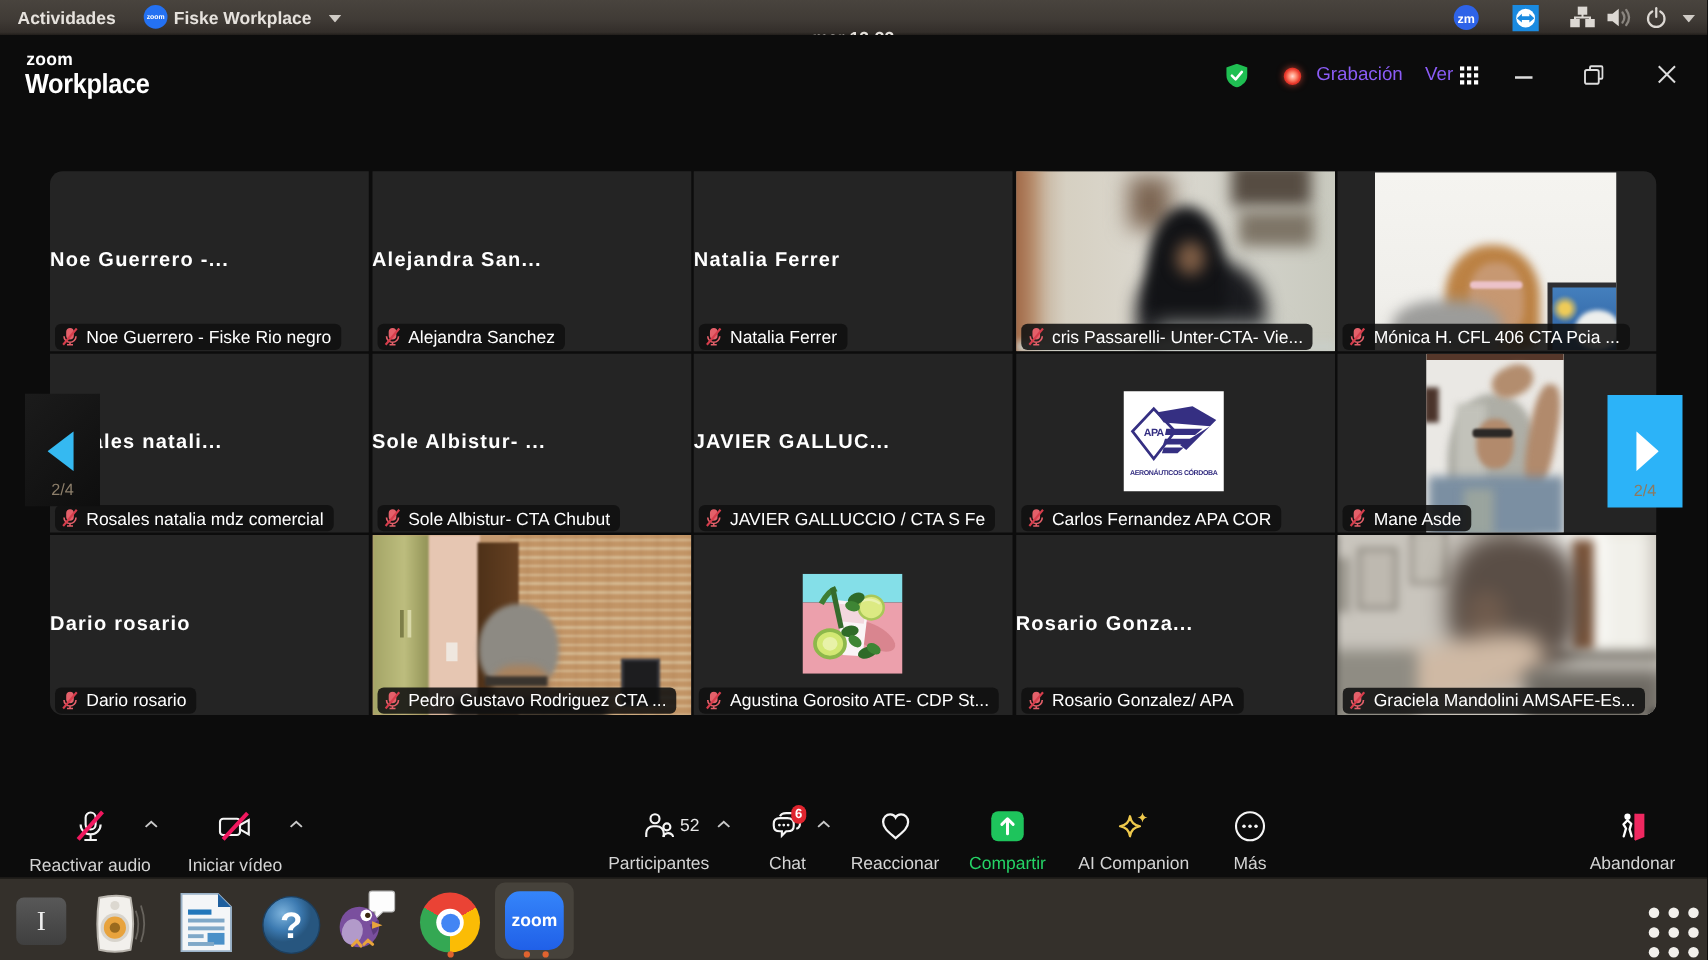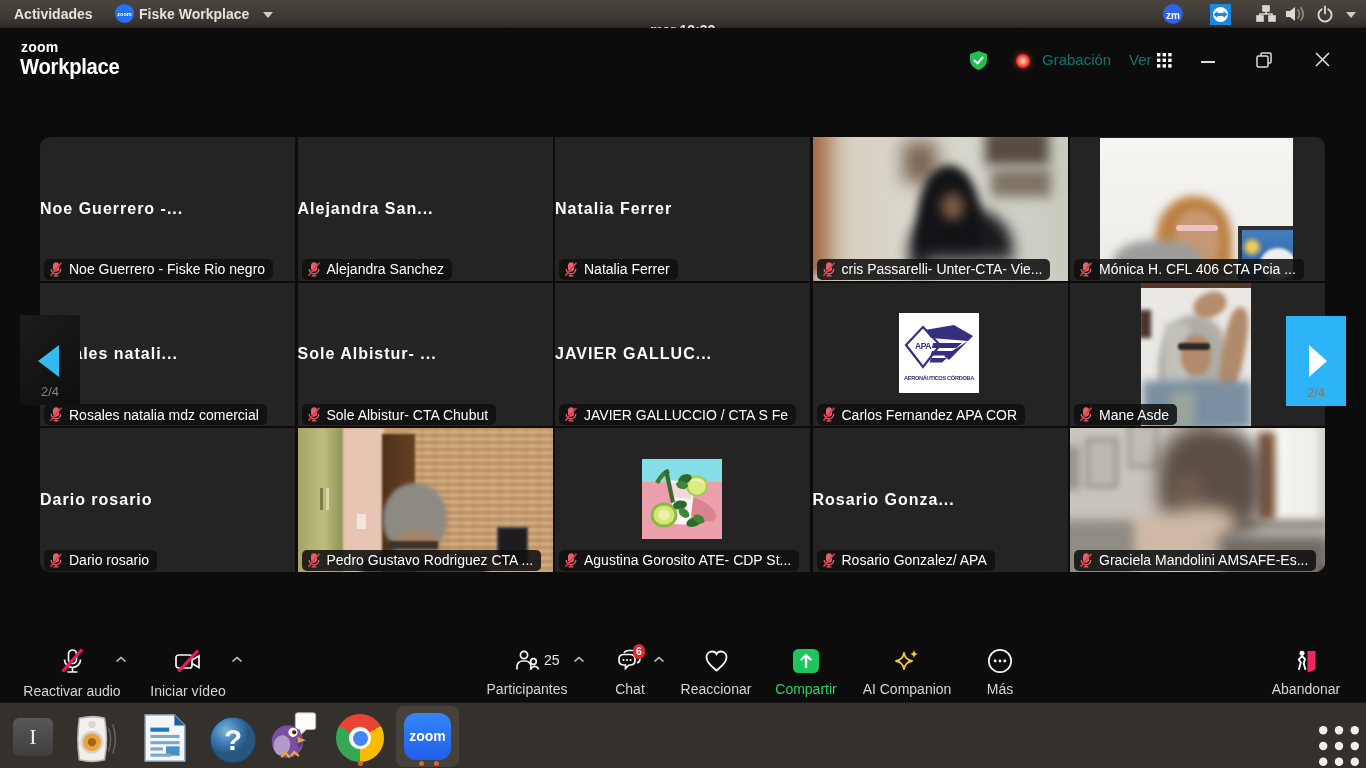--- a/index.html
+++ b/index.html
@@ -11,21 +11,21 @@
 #topbar { position:absolute; left:0; top:0; width:1366px; height:28px;
   background:linear-gradient(180deg,#49443e 0%,#403b36 55%,#332e2a 92%,#211e1b 100%);
   color:#e6e2dd; font-size:14px; font-weight:bold; }
 #topbar .item { position:absolute; top:5px; line-height:18px; }
 
 
 #app { position:absolute; left:0; top:28px; width:1366px; height:674px; background:#0c0c0c; }
 #logo-zoom { position:absolute; left:21px; top:11px; color:#fff; font-size:14px; font-weight:bold; letter-spacing:.2px;}
 #logo-wp { position:absolute; left:20px; top:26px; color:#fff; font-size:22px; font-weight:bold; letter-spacing:-.3px; transform:scaleX(.92); transform-origin:left;}
 
-#apphead { position:absolute; top:0; left:4px; width:1130px; height:64px; color:#0f766e; }
+#apphead { position:absolute; top:0; left:15px; width:1130px; height:64px; color:#8b5cf6; }
 
 
 .tile { position:absolute; width:255px; height:143.5px; background:#242424; overflow:hidden; }
 .tname { position:absolute; left:0; right:0; top:50%; transform:translateY(-50%);
   color:#fff; font-weight:bold; font-size:16px; letter-spacing:1px; }
 .plate { position:absolute; left:4px; bottom:1px; height:21px; background:rgba(16,16,16,.88);
   border-radius:5px; display:flex; align-items:center; padding:0 8px 0 5px; color:#fff;
   font-size:14px; white-space:nowrap; }
 .plate svg { margin-right:6px; flex:0 0 auto; }
 .vid { position:absolute; overflow:hidden; }
@@ -434,21 +434,21 @@
     </svg>
 
   <div class="tb" style="left:477px;top:8px;width:100px;">
     <div style="position:relative;display:inline-block;">
       <svg width="26" height="26" viewBox="0 0 26 26" fill="none" stroke="#f5f5f5" stroke-width="1.7">
           <circle cx="10" cy="7" r="3.6"></circle>
           <path d="M3 21.5 v-3 a5.5 5.5 0 0 1 5.5-5.5 h3 a5.5 5.5 0 0 1 5.5 5.5 v3"></path>
           <circle cx="19.5" cy="13.5" r="2.8"></circle>
           <path d="M16.5 21.5 a4.3 4.3 0 0 1 7.4 -1.5 q.5 .7 .5 1.5"></path>
         </svg>
-      <span style="position:absolute;left:30px;top:4px;font-size:14px;color:#e8e8e8;">25</span>
+      <span style="position:absolute;left:30px;top:4px;font-size:14px;color:#e8e8e8;">52</span>
     </div>
     <div class="lab">Participantes</div>
   </div>
   <svg class="caret" style="left:573px;top:16px;" width="12" height="7" viewBox="0 0 12 7">
       <path d="M1.5 5.5 L6 1.5 L10.5 5.5" stroke="#c9c9c9" stroke-width="1.6" fill="none"></path>
     </svg>
 
   <div class="tb" style="left:580px;top:8px;width:100px;">
     <div style="position:relative;display:inline-block;">
       <svg width="26" height="26" viewBox="0 0 26 26" fill="none" stroke="#f5f5f5" stroke-width="1.7">

